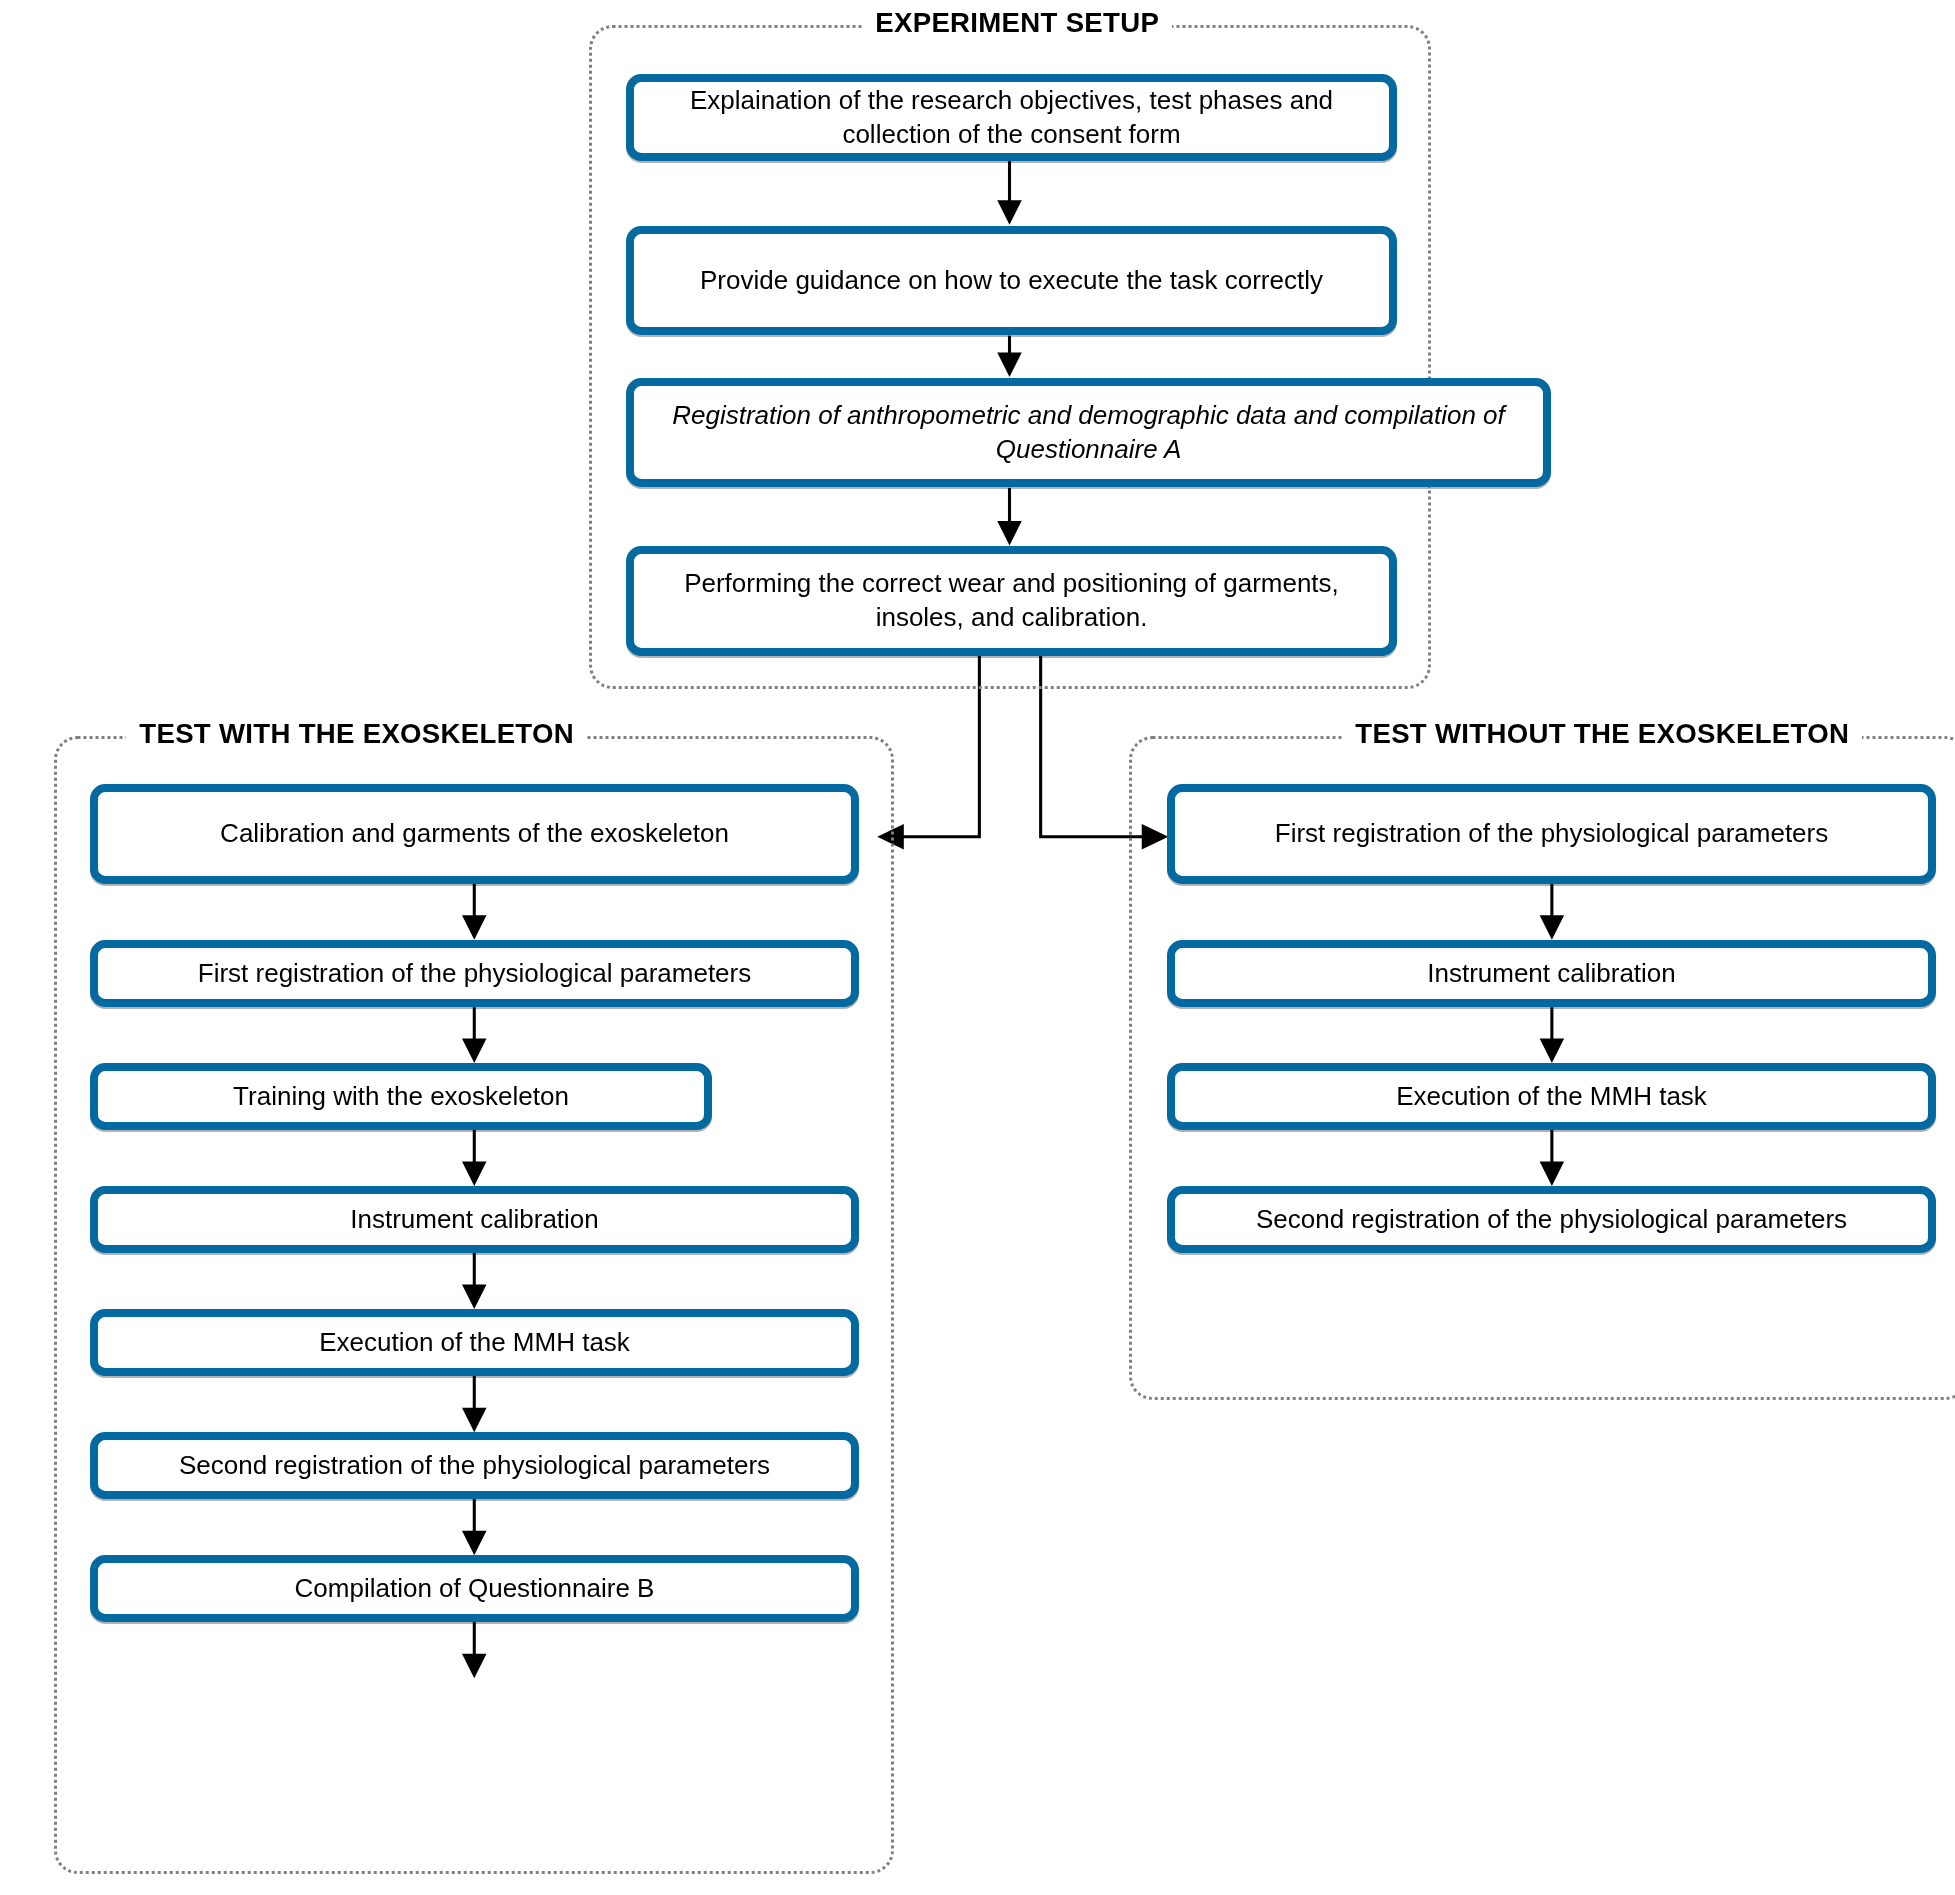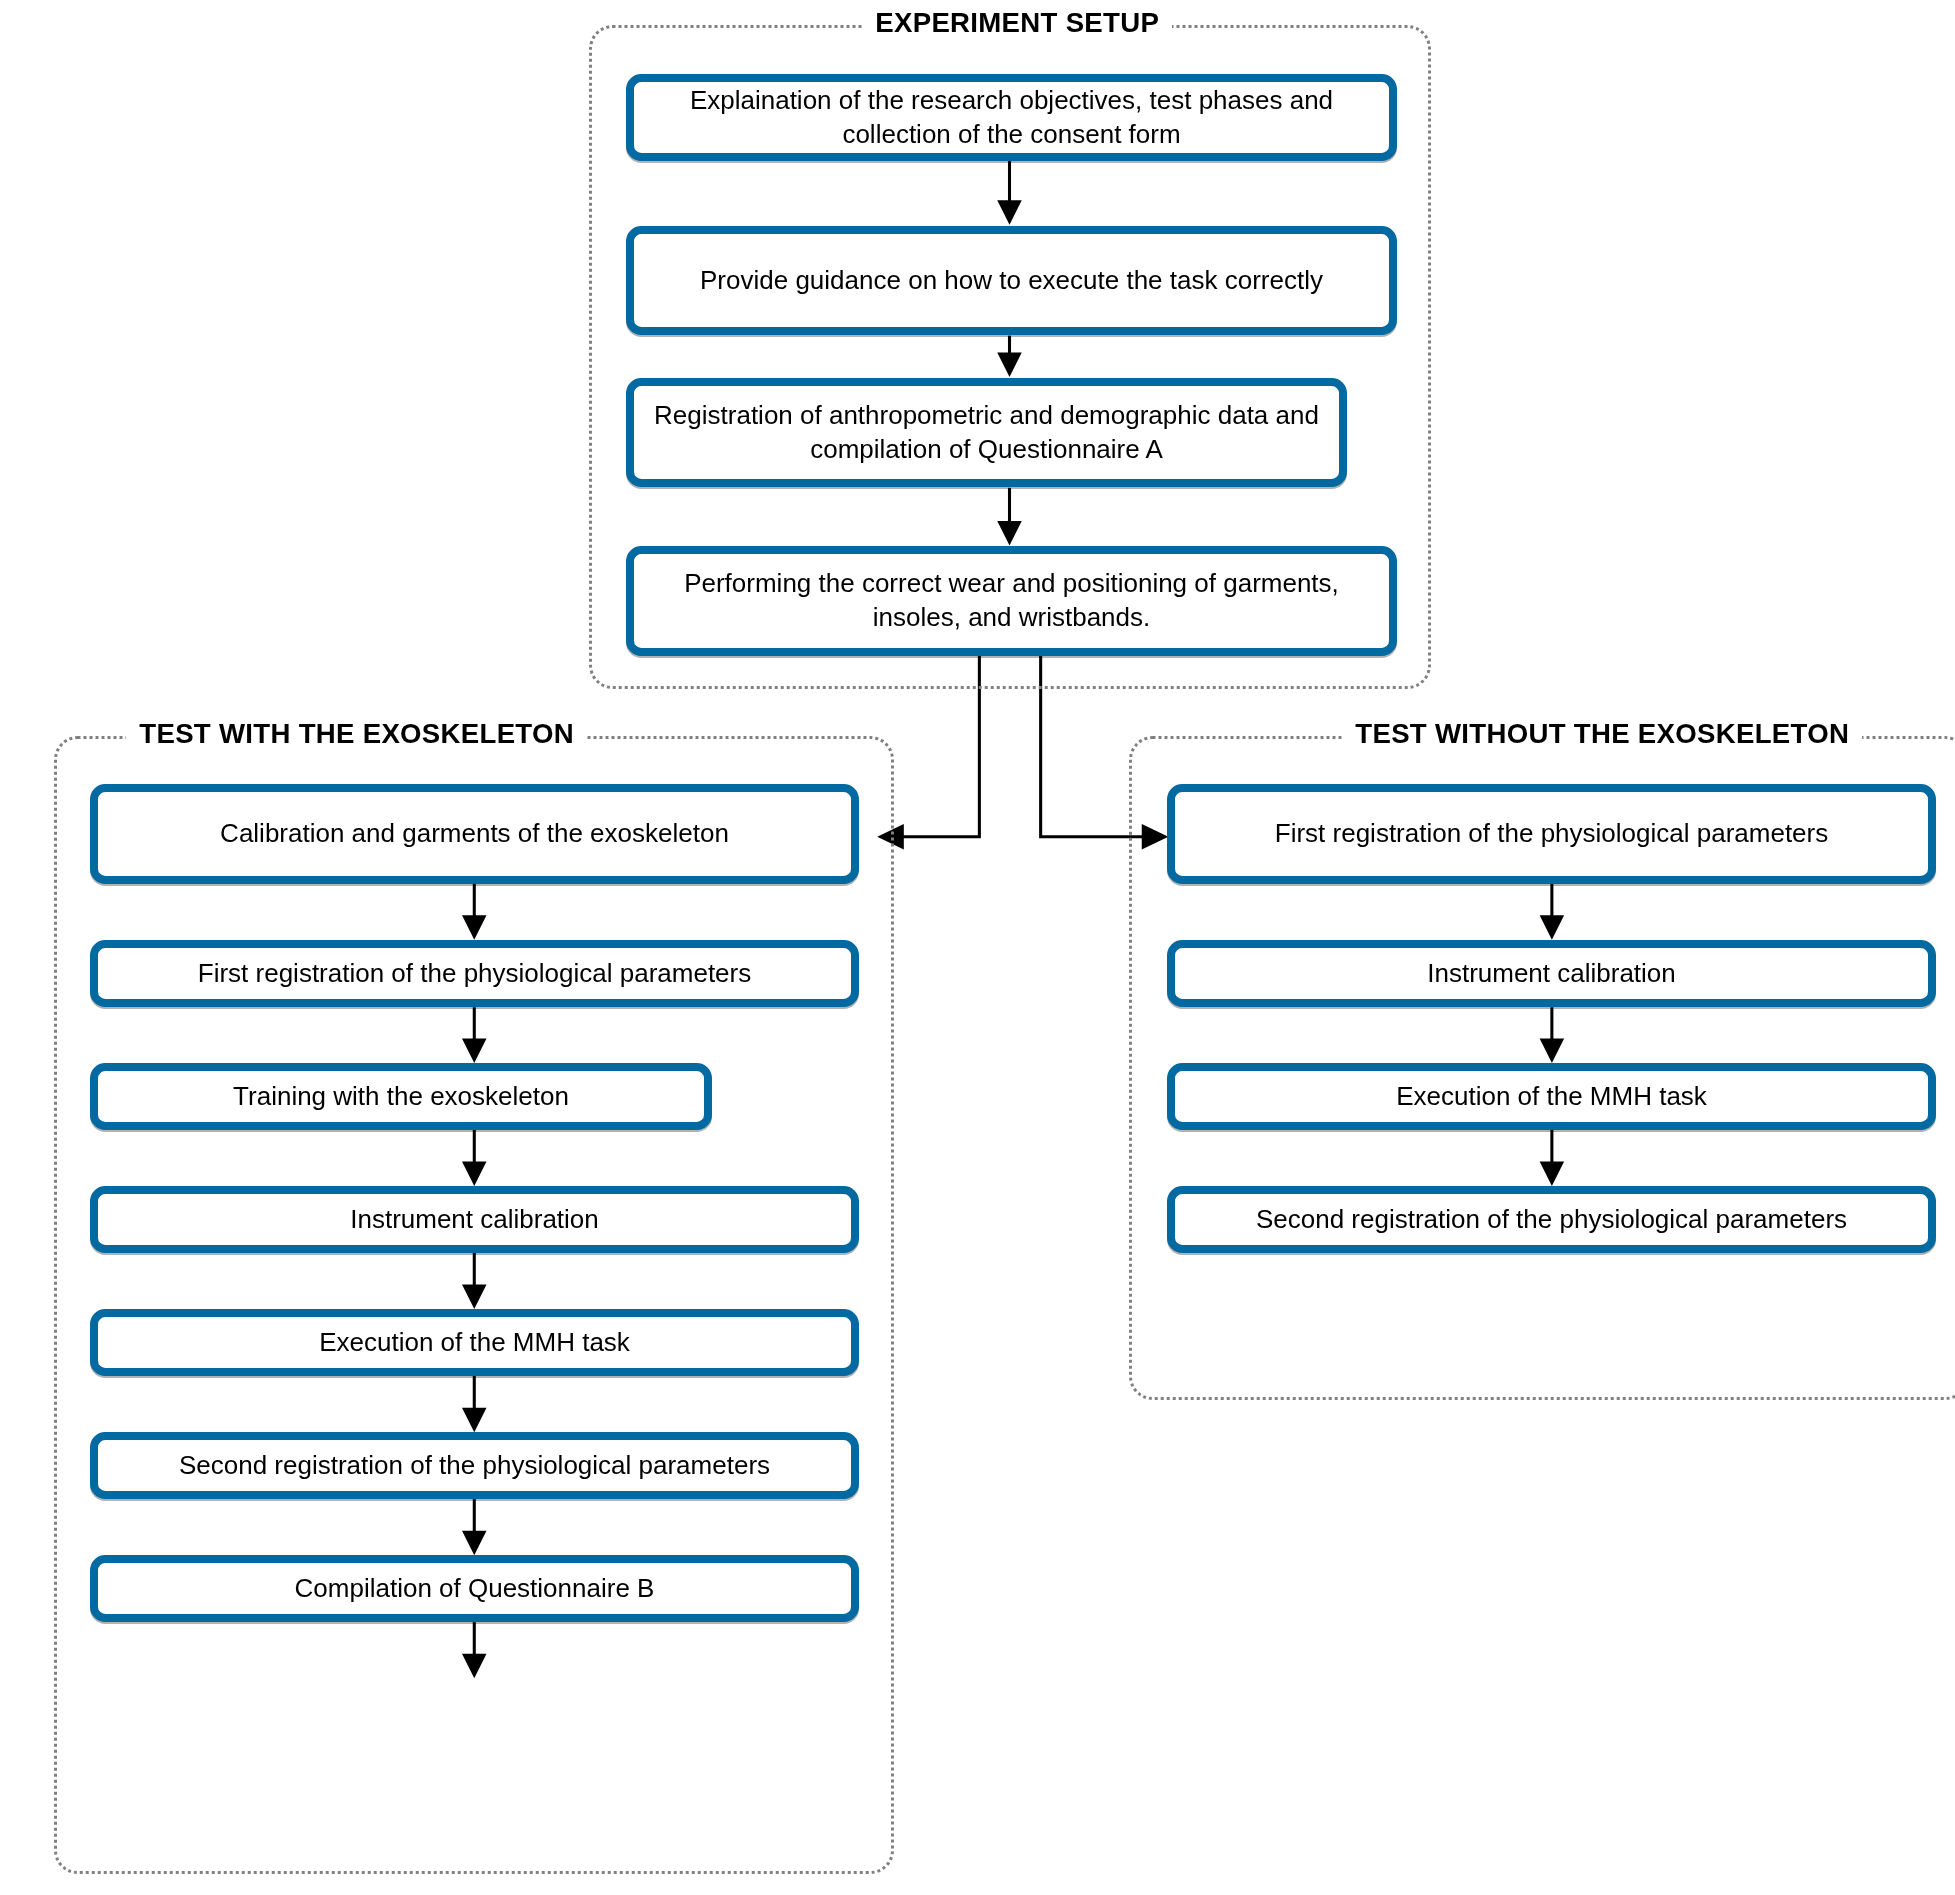--- a/index.html
+++ b/index.html
@@ -123,23 +123,23 @@
     <polygon points="2976,2322 2952,2274 3000,2274"></polygon>
   </svg>
 
   <div class="group" style="left:557px; top:24.5px; width:842px; height:664px;"></div>
   <div class="group-title" style="left:830px; top:9.2px;">EXPERIMENT SETUP</div>
 
   <div class="box" style="left:594px; top:74px; width:771px; height:87px;">Explaination of the research objectives, test phases and collection of the consent form</div>
 
   <div class="box" style="left:594px; top:226px; width:771px; height:109px;">Provide guidance on how to execute the task correctly</div>
 
-  <div class="box" style="left:594px; top:378px; width:721px; height:109px;">Registration of anthropometric and demographic data and compilation of Questionnaire A</div>
+  <div class="box" style="left:594px; top:378px; width:925px; height:109px;font-style:italic;">Registration of anthropometric and demographic data and compilation of Questionnaire A</div>
 
-  <div class="box" style="left:594px; top:546px; width:771px; height:110px;">Performing the correct wear and positioning of garments, insoles, and wristbands.</div>
+  <div class="box" style="left:594px; top:546px; width:771px; height:110px;">Performing the correct wear and positioning of garments, insoles, and calibration.</div>
 
   <div class="group" style="left:21.5px; top:736px; width:840px; height:1138px;"></div>
   <div class="group-title" style="left:94px; top:720px;">TEST WITH THE EXOSKELETON</div>
 
   <div class="box" style="left:58px; top:784px; width:769px; height:100px;">Calibration and garments of the exoskeleton</div>
 
   <div class="box" style="left:58px; top:940px; width:769px; height:67px;">First registration of the physiological parameters</div>
 
   <div class="box" style="left:58px; top:1063px; width:622px; height:67px;text-align:right;">Training with the exoskeleton</div>
 

